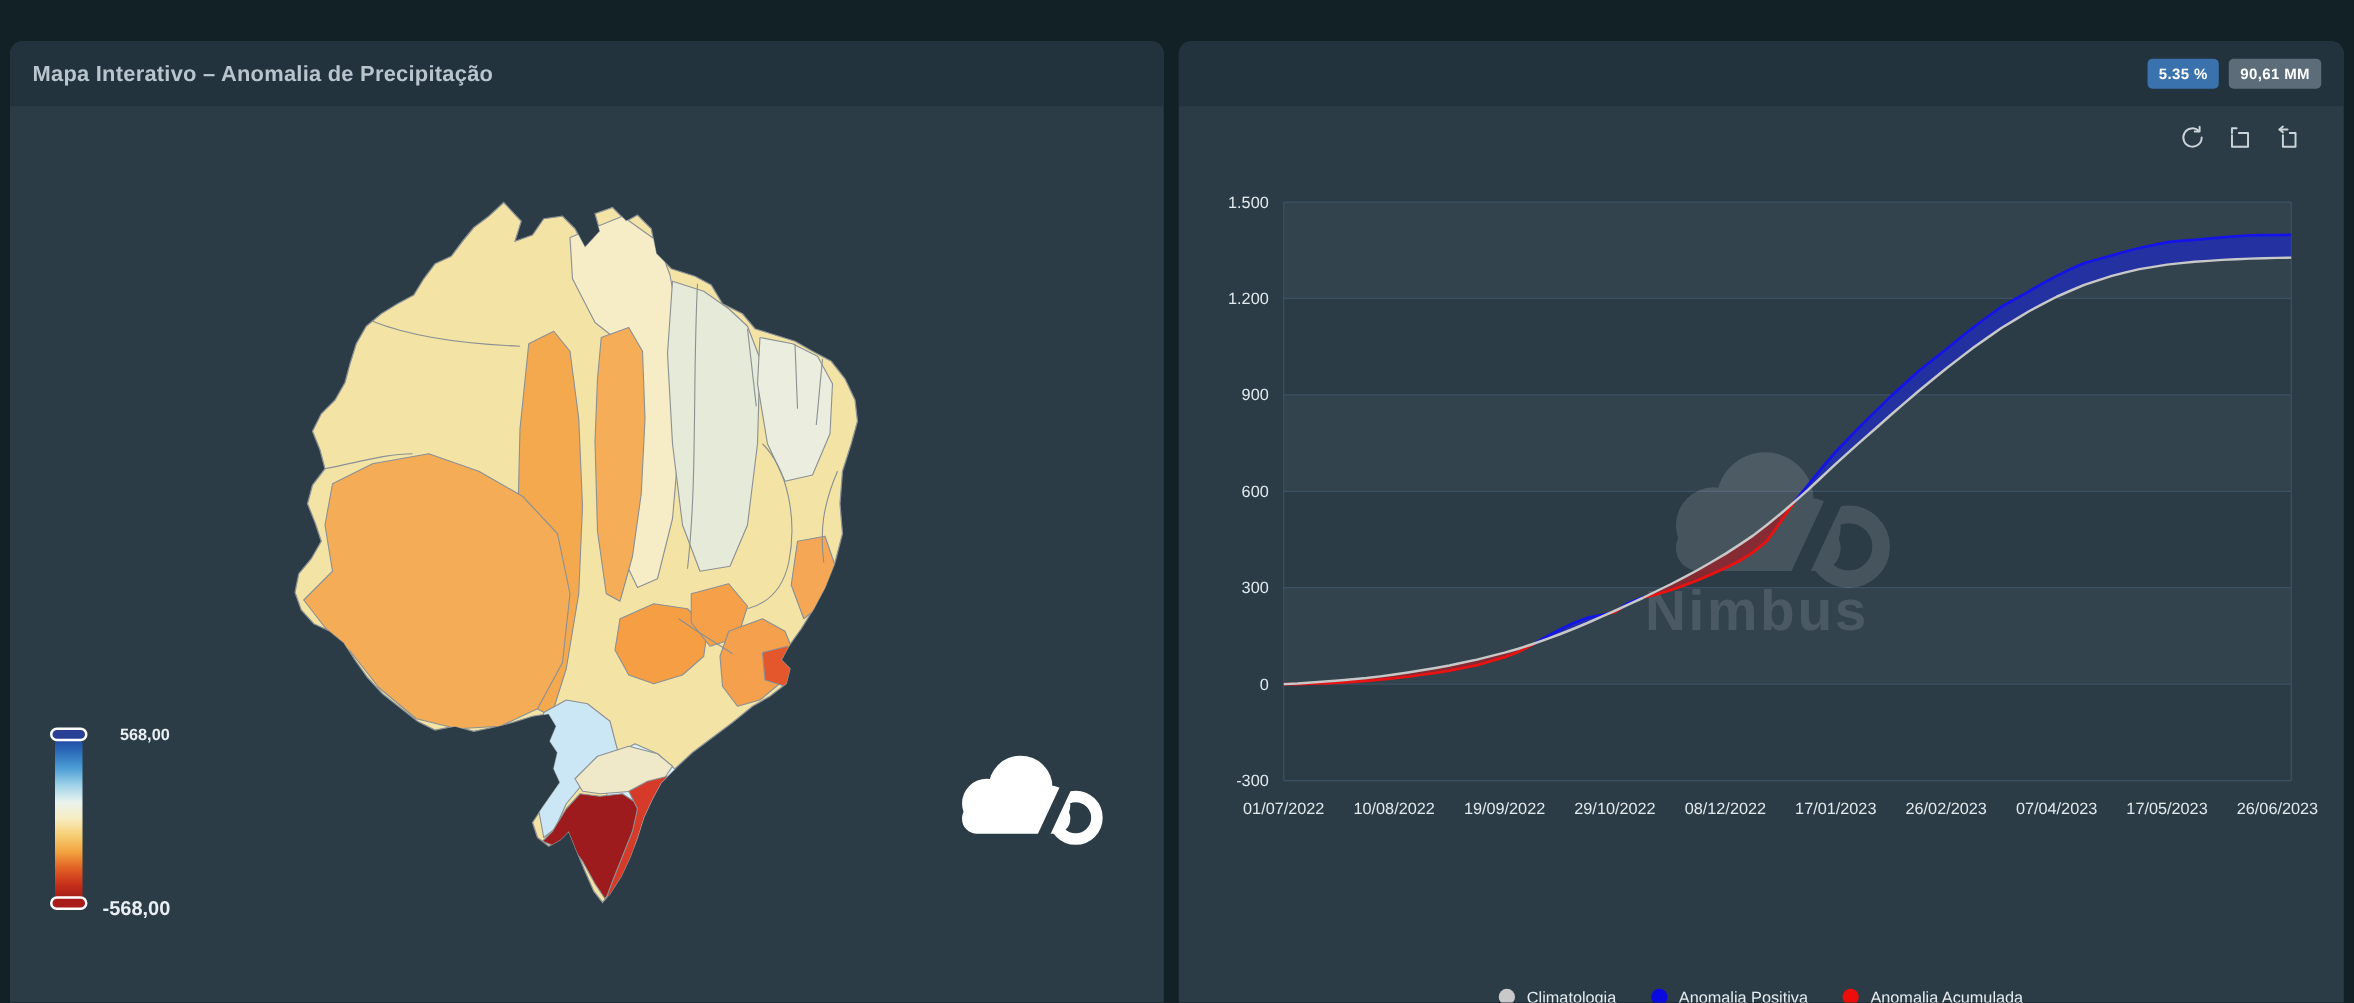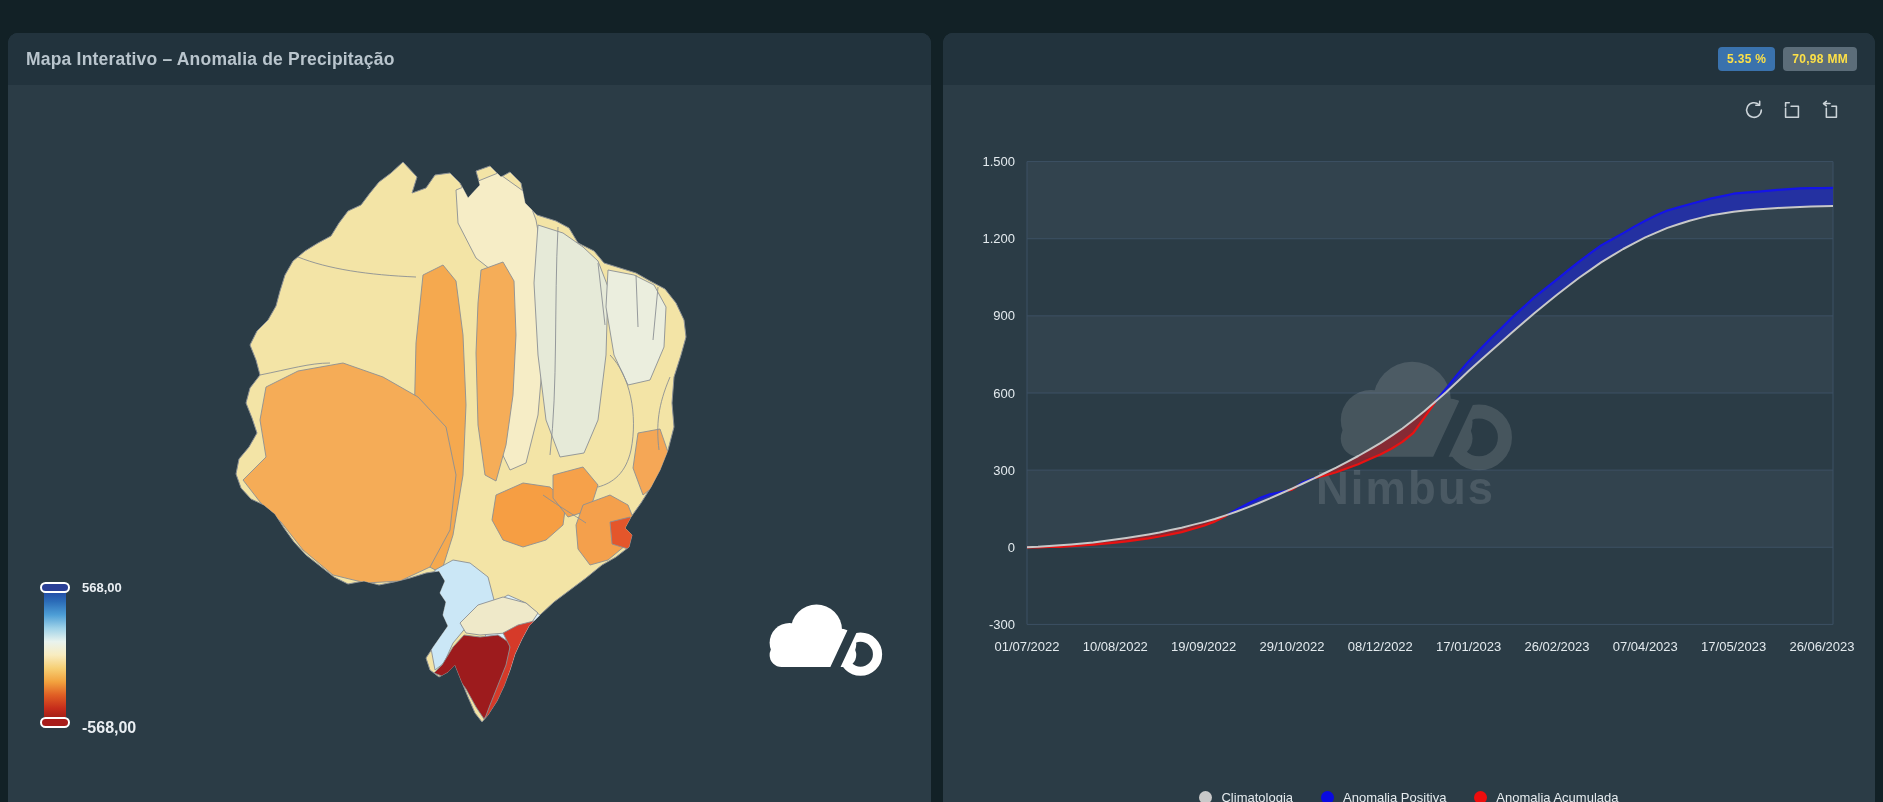--- a/index.html
+++ b/index.html
@@ -19,21 +19,21 @@
   .panel-header{
     height:52px;background:#22333d;display:flex;align-items:center;
     padding:0 18px;flex:none;
   }
   .panel-title{
     color:#b9c5cd;font-weight:bold;font-size:17.5px;letter-spacing:.2px;
   }
   .panel-body{position:relative;flex:1;}
   .badges{margin-left:auto;display:flex;gap:8px;align-items:center;}
   .badge{
-    font-size:12px;font-weight:bold;color:#fde047;
+    font-size:12px;font-weight:bold;color:#ffffff;
     padding:5px 9px;border-radius:4px;letter-spacing:.3px;
   }
   .chart-toolbar{
     position:absolute;top:14px;right:34px;display:flex;gap:16px;z-index:5;
   }
   .chart-toolbar svg{display:block;cursor:pointer;}
   .chart-legend{
     position:absolute;bottom:14px;left:0;right:0;
     display:flex;justify-content:center;align-items:flex-end;gap:28px;z-index:5;
   }
@@ -42,21 +42,21 @@
   .leg-label{color:#e6ecef;font-size:13px;}
   .chart-svg{position:absolute;inset:0;width:100%;height:100%;}
   .map-svg{position:absolute;inset:0;width:100%;height:100%;}
   
   .map-legend{position:absolute;left:18px;top:497px;width:120px;height:152px;}
   .grad-wrap{position:absolute;left:14px;top:0;width:30px;height:152px;
     display:flex;flex-direction:column;align-items:center;}
   .grad-cap{width:30px;height:11px;border-radius:6px;border:2px solid #ffffff;
     box-sizing:border-box;flex:none;z-index:2;}
   .grad-bar{width:22px;height:134px;margin:-5px 0;border-radius:3px;}
-  .grad-label-top{position:absolute;left:56px;top:-2px;color:#e9eef2;
+  .grad-label-top{position:absolute;left:70px;top:-2px;color:#e9eef2;
     font-size:13px;font-weight:600;}
   .grad-label-bottom{position:absolute;left:56px;bottom:-3px;color:#e9eef2;
     font-size:16px;font-weight:600;}
   .brand-logo{position:absolute;left:746px;top:506px;width:142px;height:98px;}
 </style>
 </head>
 <body>
 
 <div class="wrap">
 
@@ -130,21 +130,21 @@
         </defs>
         <rect x="-10" y="-10" width="220" height="140" fill="#ffffff" mask="url(#cloudmask2)"></rect>
       </svg>
     </div>
   </div>
 
   <div class="panel panel-right">
     <div class="panel-header">
       <div class="badges">
         <span class="badge" id="badge-percent" style="background: rgb(58, 114, 173);">5.35 %</span>
-        <span class="badge" id="badge-mm" style="background: rgb(92, 109, 121);">70,98 MM</span>
+        <span class="badge" id="badge-mm" style="background: rgb(92, 109, 121);">90,61 MM</span>
       </div>
     </div>
     <div class="panel-body">
 
       <div class="chart-toolbar">
         <svg width="22" height="22" viewBox="0 0 24 24" fill="none" stroke="#ccd4d9" stroke-width="1.7" stroke-linecap="round" stroke-linejoin="round">
           <path d="M20 12a8 8 0 1 1-2.4-5.7"></path>
           <polyline points="18.2,2.6 18.2,6.8 14,6.8"></polyline>
         </svg>
         <svg width="22" height="22" viewBox="0 0 24 24" fill="none" stroke="#ccd4d9" stroke-width="1.7" stroke-linecap="round" stroke-linejoin="round">

